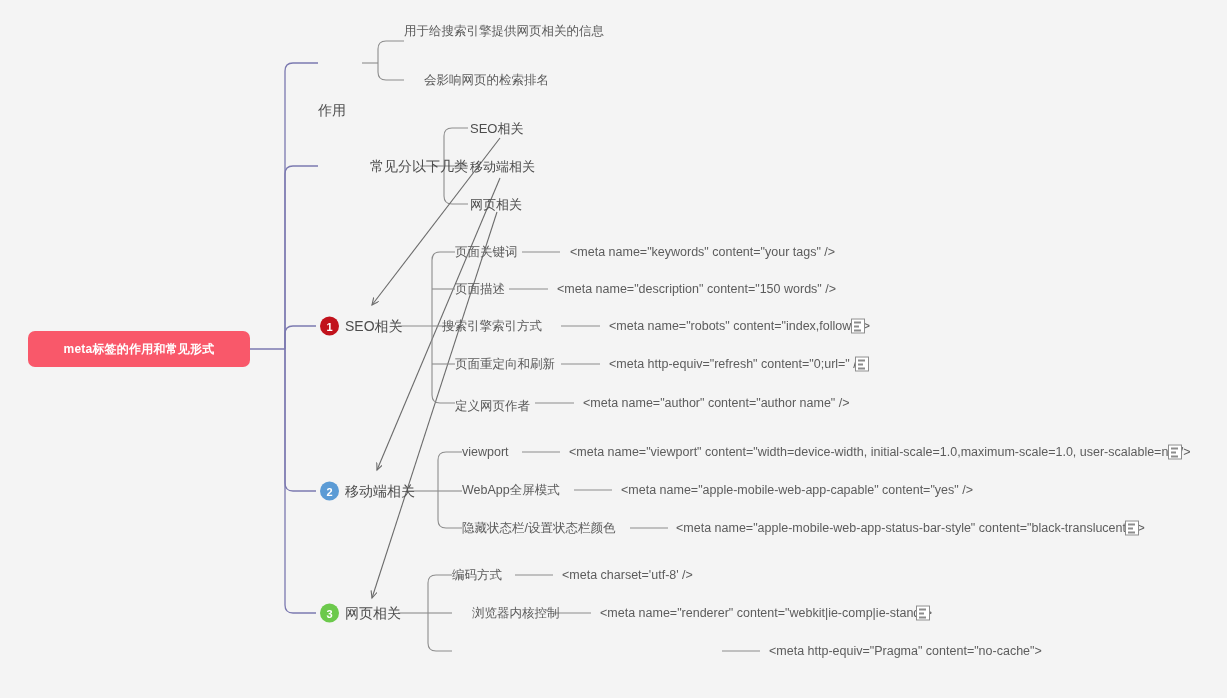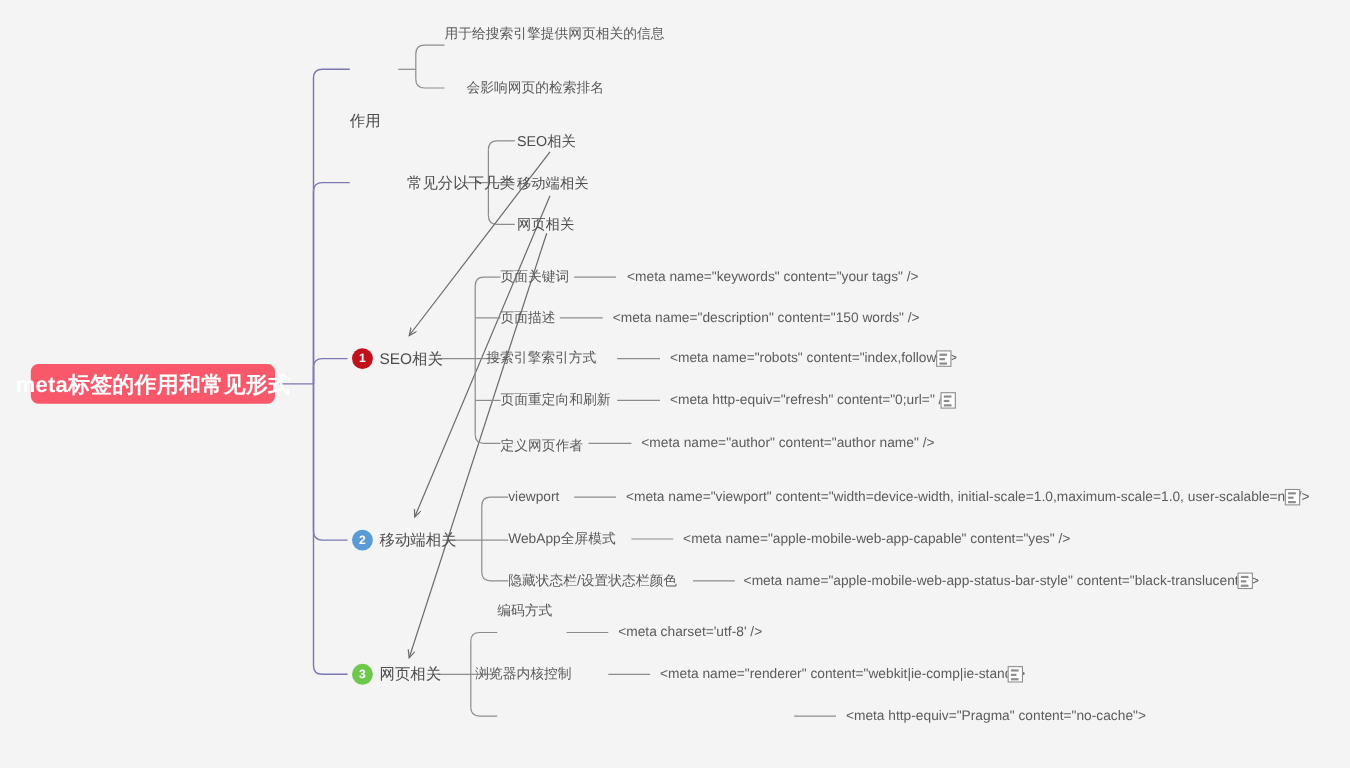--- a/index.html
+++ b/index.html
@@ -32,21 +32,21 @@
     height: 36px;
     background: #f9586a;
     border-radius: 7px;
     display: flex;
     align-items: center;
     justify-content: center;
     box-sizing: border-box;
   }
   .root-node .root-label {
     color: #ffffff;
-    font-size: 20px;
+    font-size: 12px;
     font-weight: bold;
     letter-spacing: .2px;
     white-space: nowrap;
   }
 
   
   .node {
     position: absolute;
     white-space: nowrap;
     color: #595959;
@@ -243,24 +243,24 @@
   <div class="node code" style="left:676px; top:528px;">&lt;meta name="apple-mobile-web-app-status-bar-style" content="black-translucent" /&gt;</div>
   <div class="note-icon" style="left:1125px; top:528px;">
       <i class="r1"></i>
       <i class="r2"></i>
       <i class="r3"></i>
     </div>
 
   <div class="badge b3" style="left:320px; top:613px;">3</div>
   <div class="node sec" style="left:345px; top:613px;">网页相关</div>
 
-  <div class="node leaf" style="left:452px; top:556px;">编码方式</div>
+  <div class="node leaf" style="left:452px; top:575px;">编码方式</div>
   <div class="node code" style="left:562px; top:575px;">&lt;meta charset='utf-8' /&gt;</div>
 
-  <div class="node leaf" style="left:432px; top:613px;text-align:center;">浏览器内核控制</div>
+  <div class="node leaf" style="left:472px; top:613px;text-align:center;">浏览器内核控制</div>
   <div class="node code" style="left:600px; top:613px;">&lt;meta name="renderer" content="webkit|ie-comp|ie-stand"&gt;</div>
   <div class="note-icon" style="left:916px; top:613px;">
       <i class="r1"></i>
       <i class="r2"></i>
       <i class="r3"></i>
     </div>
 
   <div class="node code" style="left:769px; top:651px;">&lt;meta http-equiv="Pragma" content="no-cache"&gt;</div>
 
 </div>

